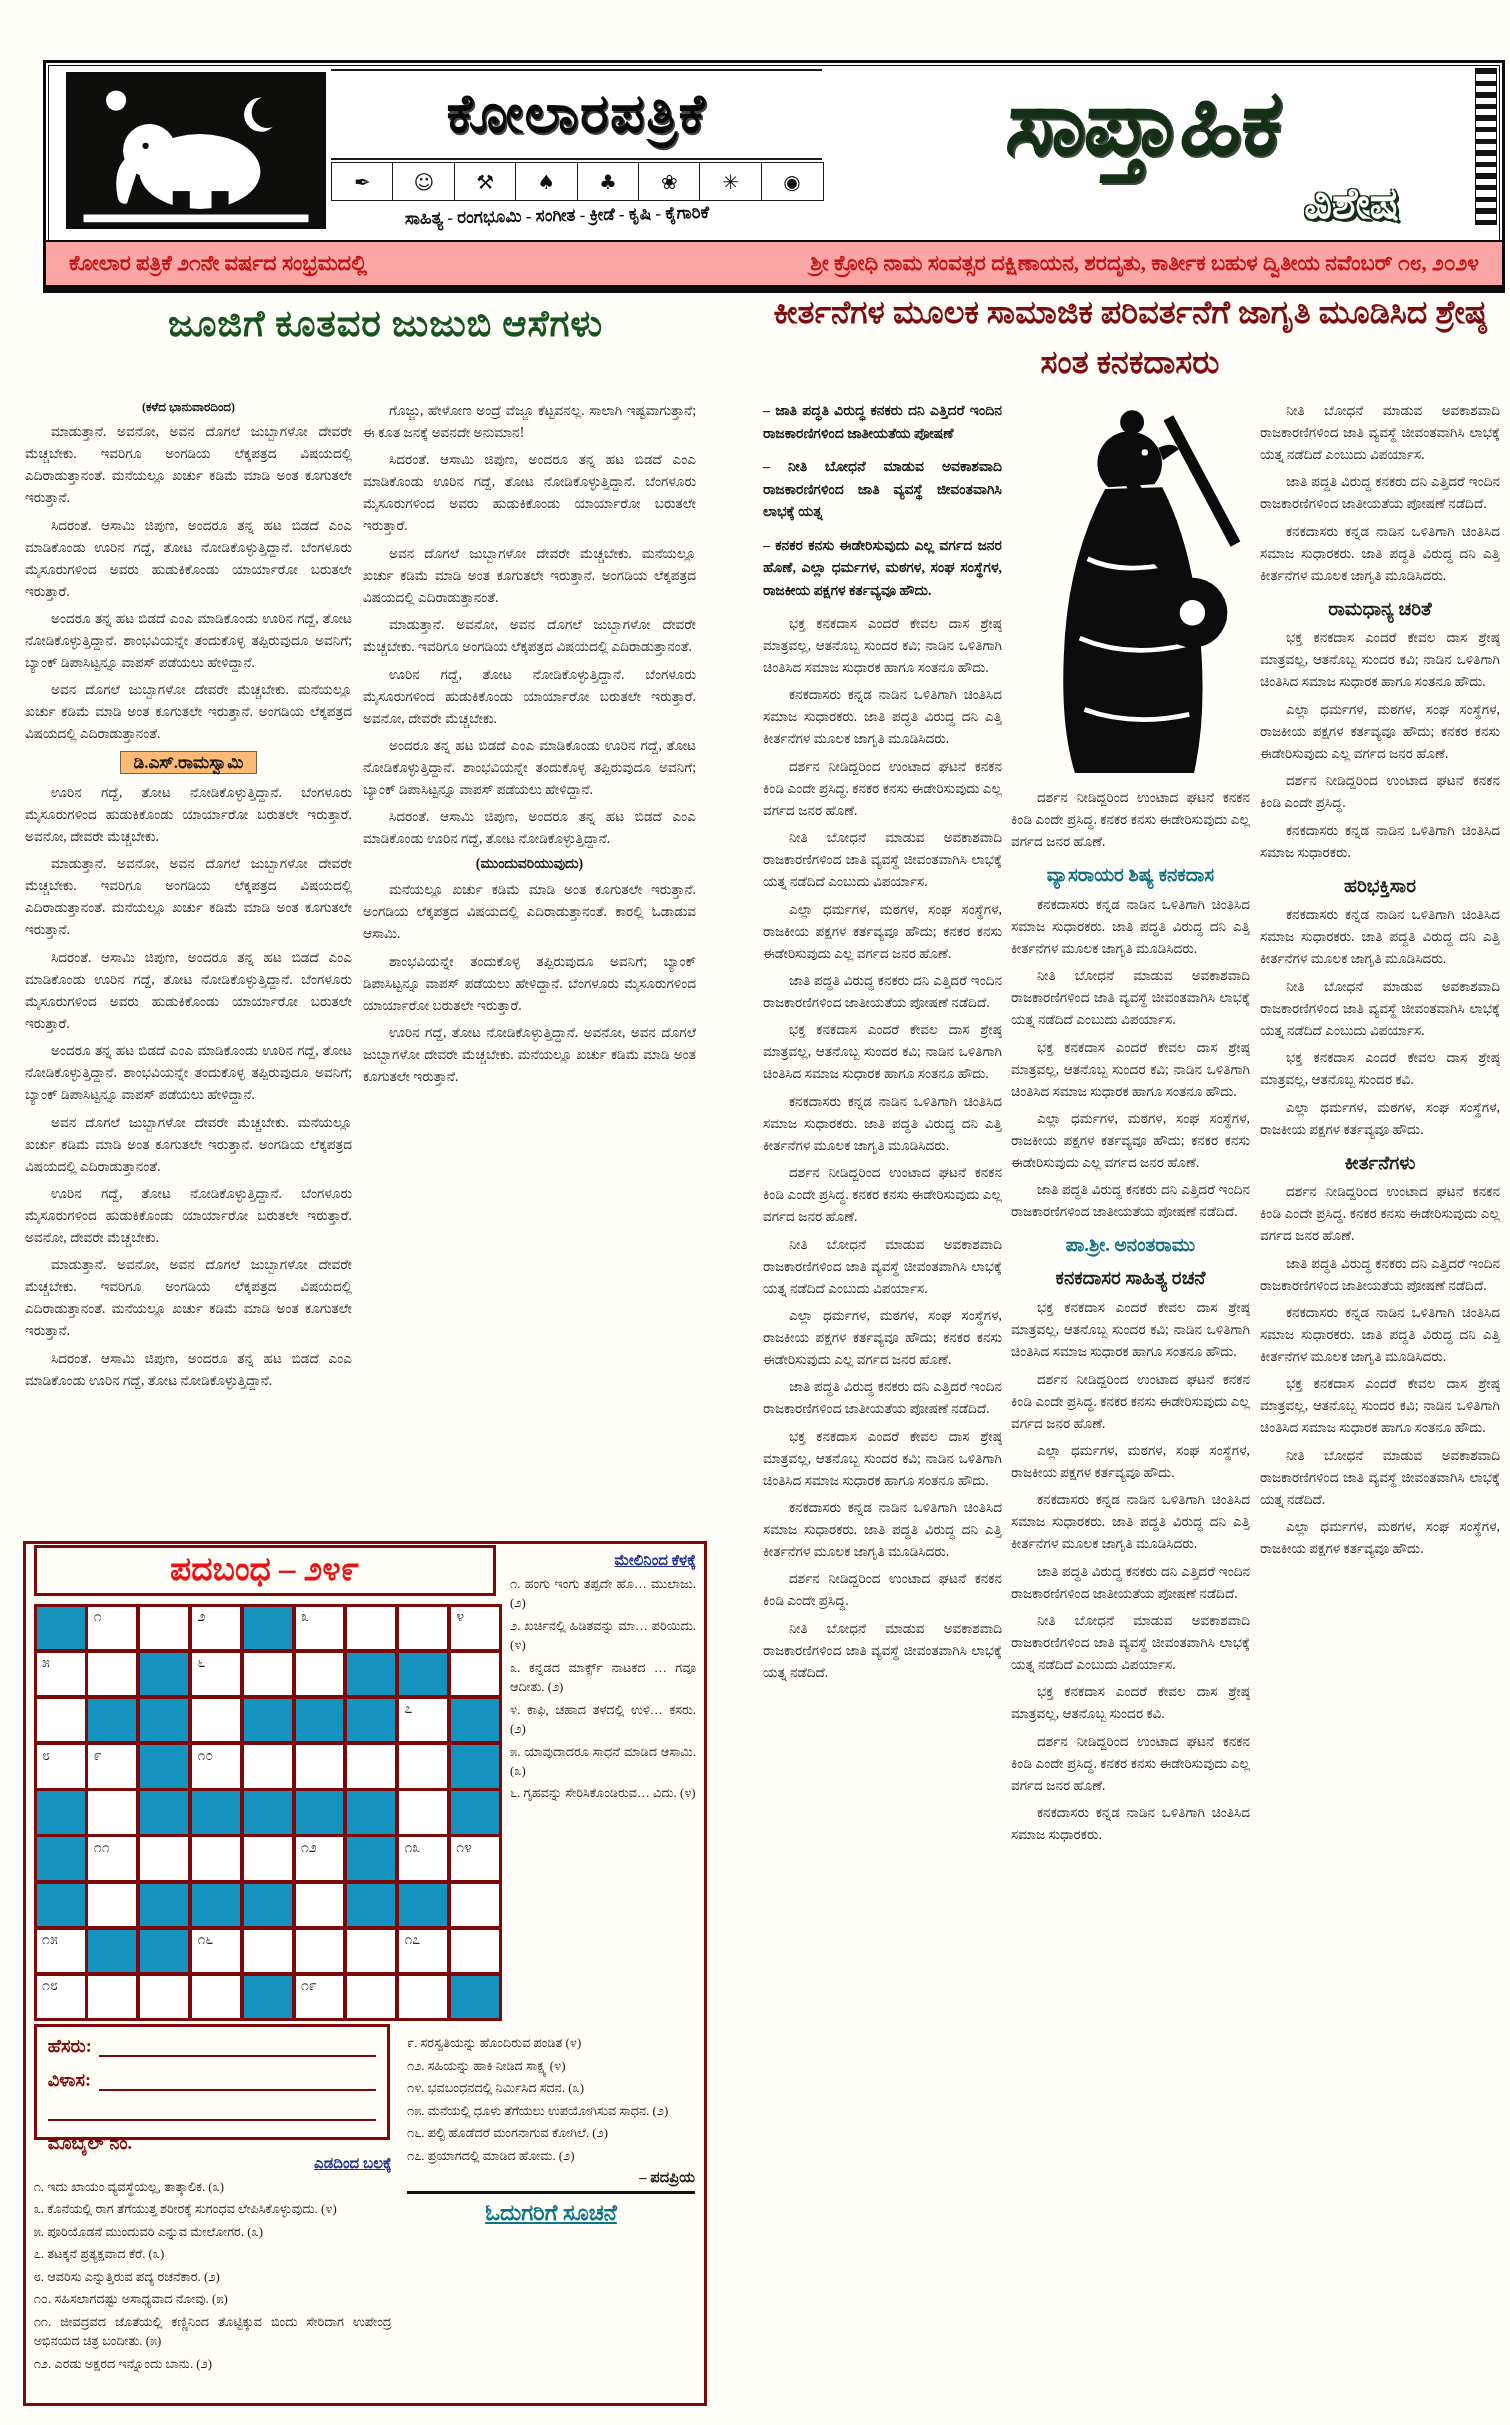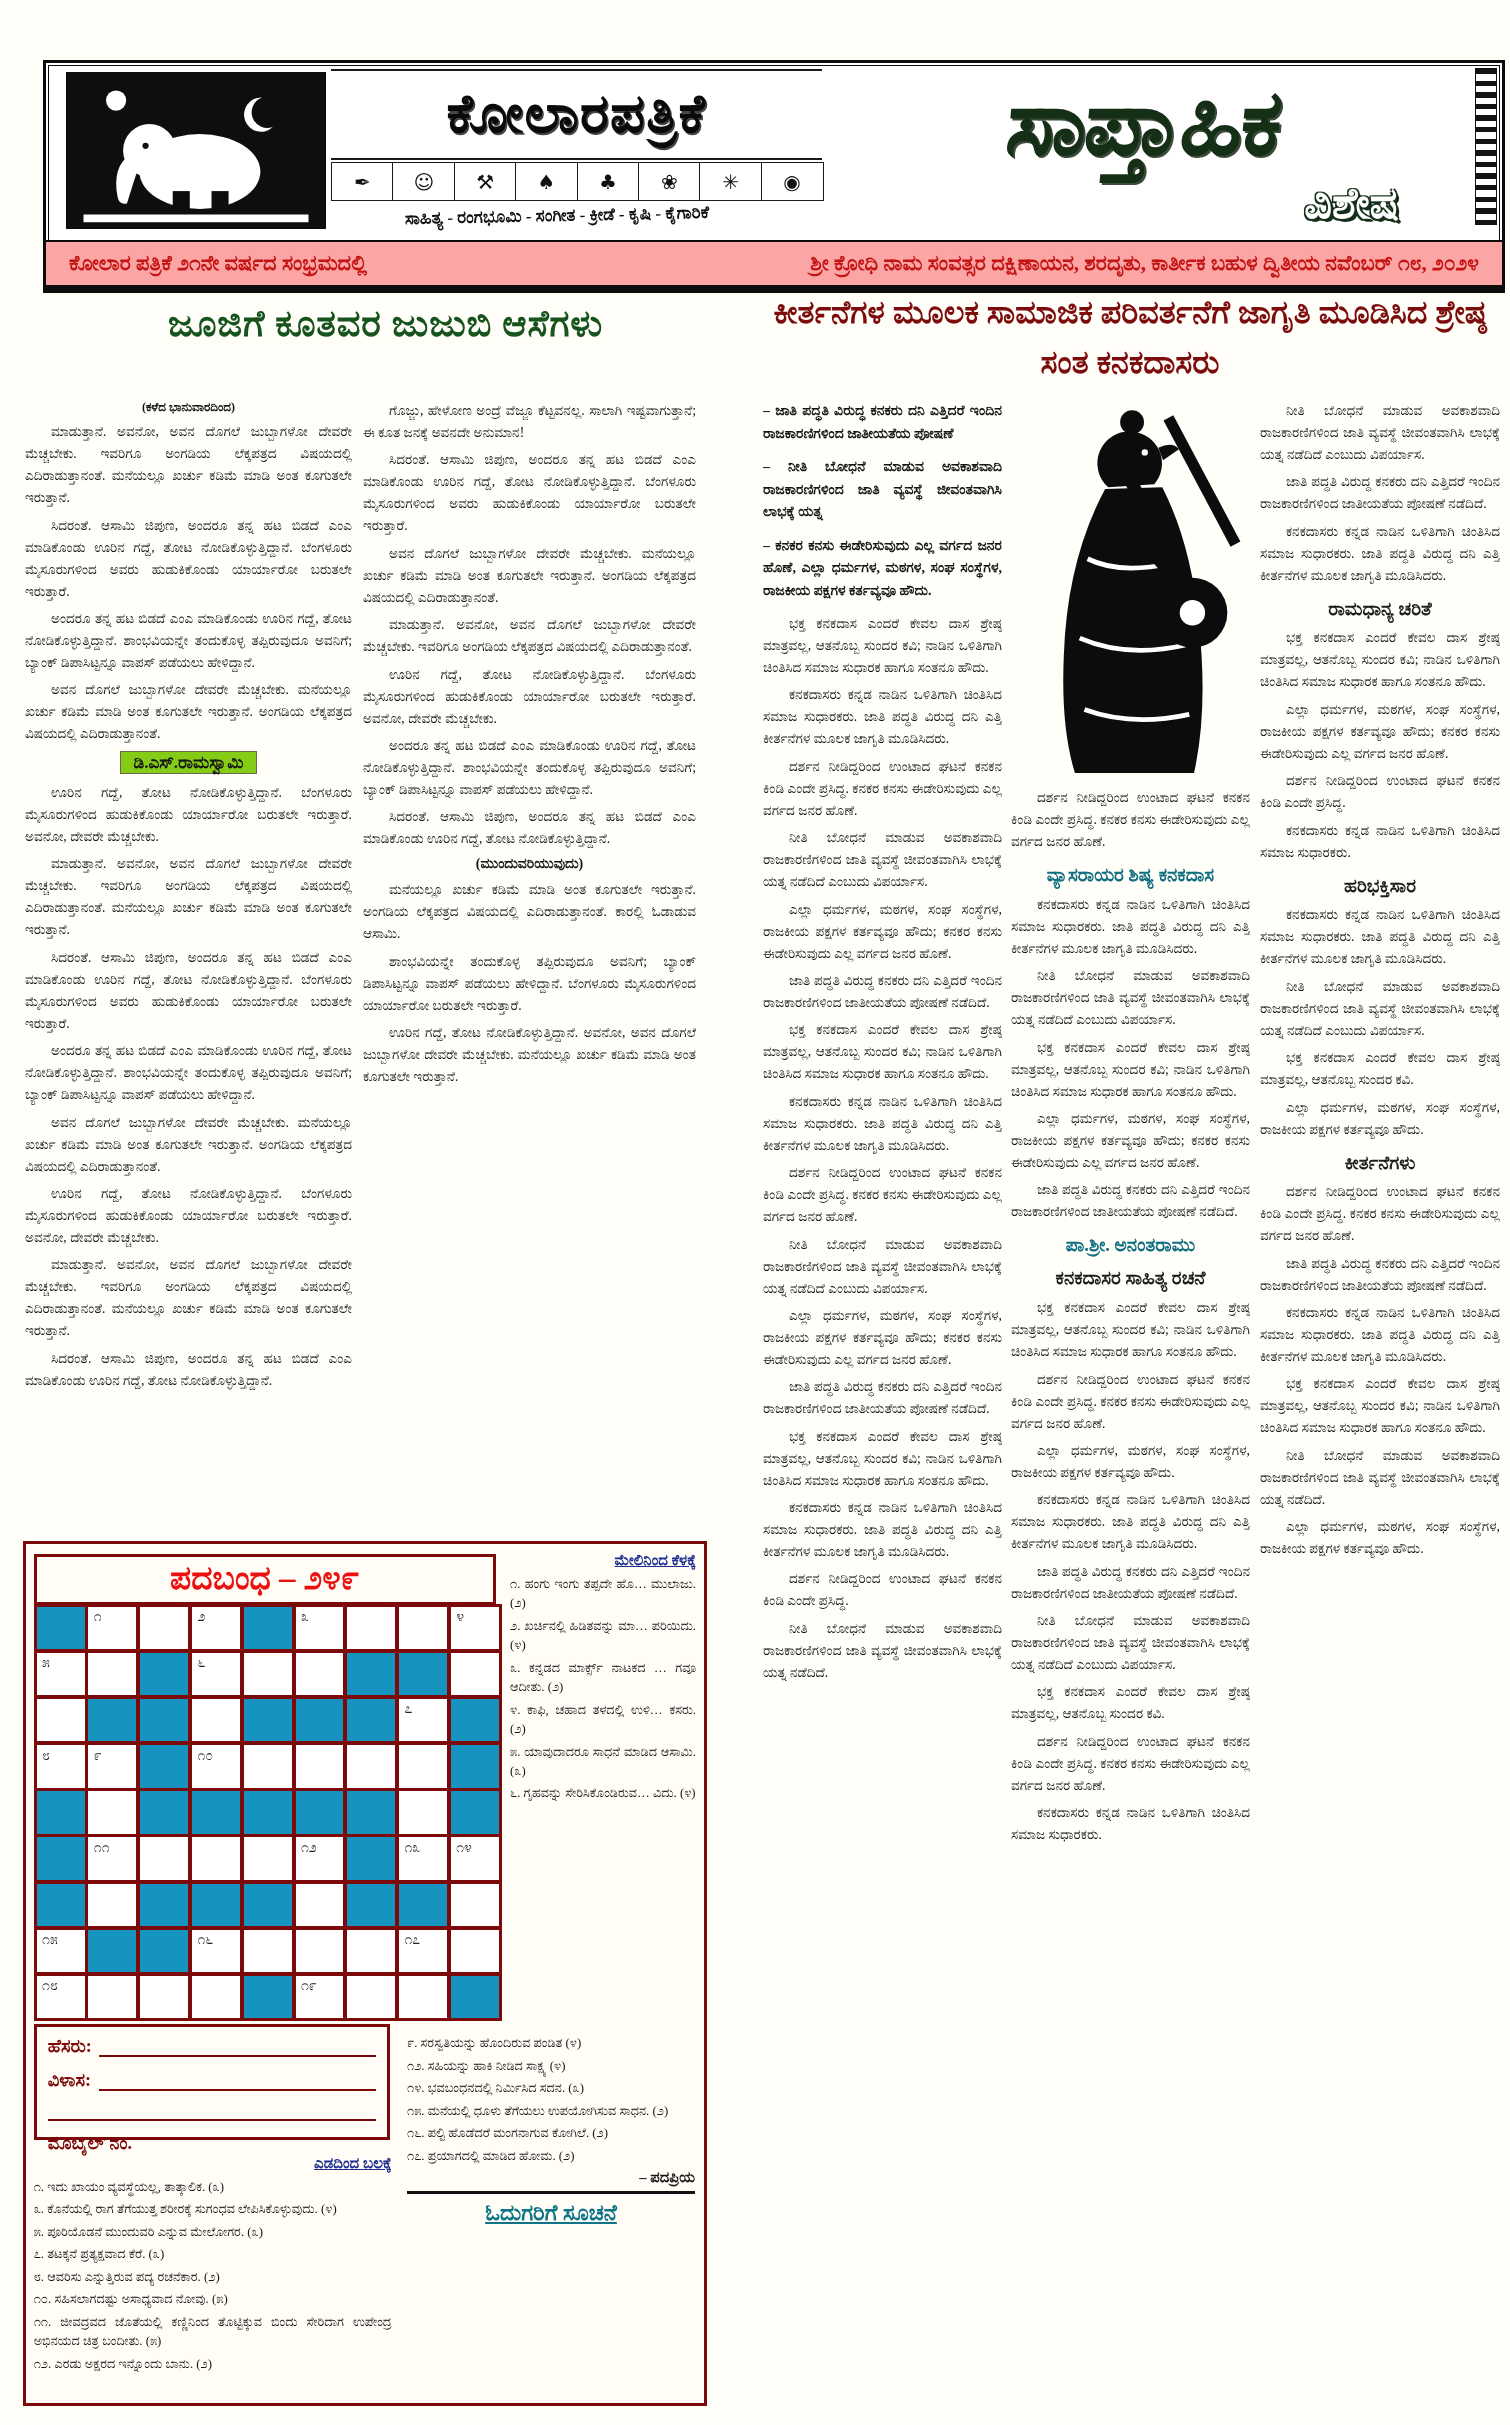--- a/index.html
+++ b/index.html
@@ -38,31 +38,31 @@
   
   .hl-left{position:absolute;left:22px;top:302px;width:727px;text-align:center;
            font-size:37px;font-weight:900;color:#17531d;letter-spacing:0.8px;}
   .hl-right{position:absolute;left:758px;top:288px;width:744px;text-align:center;
             font-size:32px;line-height:1.55;font-weight:900;color:#7d0d0d;}
   
   .col{position:absolute;overflow:hidden;text-align:justify;}
   .para{margin:0 0 5.4px;text-indent:26px;font-size:13.6px;line-height:22px;}
   .lead{text-align:center;font-weight:bold;font-size:12px;margin:0 0 6.2px;}
   .author-box{display:block;width:fit-content;margin:4.6px auto 7.7px;padding:0.8px 12.4px;
-              background:#84cc16;border:1.5px solid #6e684a;font-weight:bold;font-size:17px;}
+              background:#fdba74;border:1.5px solid #6e684a;font-weight:bold;font-size:17px;}
   .continued{text-align:center;font-weight:bold;font-size:14px;margin:4.6px 0 7.7px;}
   .bullet{font-weight:bold;font-size:14px;line-height:22.5px;margin:0 0 11px;text-align:justify;}
   .sub{font-weight:bold;font-size:18.6px;text-align:center;margin:11px 0 7.7px;}
   .sub-teal{color:#0e6e80;}
   .sub-dark{color:#1d1d1d;}
   .illus{width:100%;height:381px;margin-bottom:6.2px;}
   
   .xw{position:absolute;left:23px;top:1541px;width:678px;height:859px;
       border:3.9px solid #7c0a0a;background:#fffdf6;}
-  .xw-title{position:absolute;left:7.7px;top:10px;width:456px;height:45px;border:3.1px solid #7c0a0a;
+  .xw-title{position:absolute;left:7.7px;top:1px;width:456px;height:45px;border:3.1px solid #7c0a0a;
             color:#ec1111;font-size:33px;font-weight:900;text-align:center;line-height:43px;}
   .xw-grid{position:absolute;left:7.7px;top:60px;width:462px;height:411px;display:grid;
            grid-template-columns:repeat(9,1fr);grid-template-rows:repeat(9,1fr);
            gap:3.9px;background:#7c0a0a;border:3.9px solid #7c0a0a;}
   .xcell{background:#ffffff;position:relative;}
   .xcell.teal{background:#1693be;}
   .xnum{position:absolute;left:5.4px;top:2.3px;font-size:14px;color:#222;}
   .xw-right{position:absolute;left:484px;top:3.1px;width:186px;height:474px;overflow:hidden;}
   .clue{font-size:12.8px;line-height:19.4px;margin:0 0 3.1px;text-align:justify;}
   .clue-head{font-weight:bold;font-size:15px;color:#1e2f8f;text-decoration:underline;

